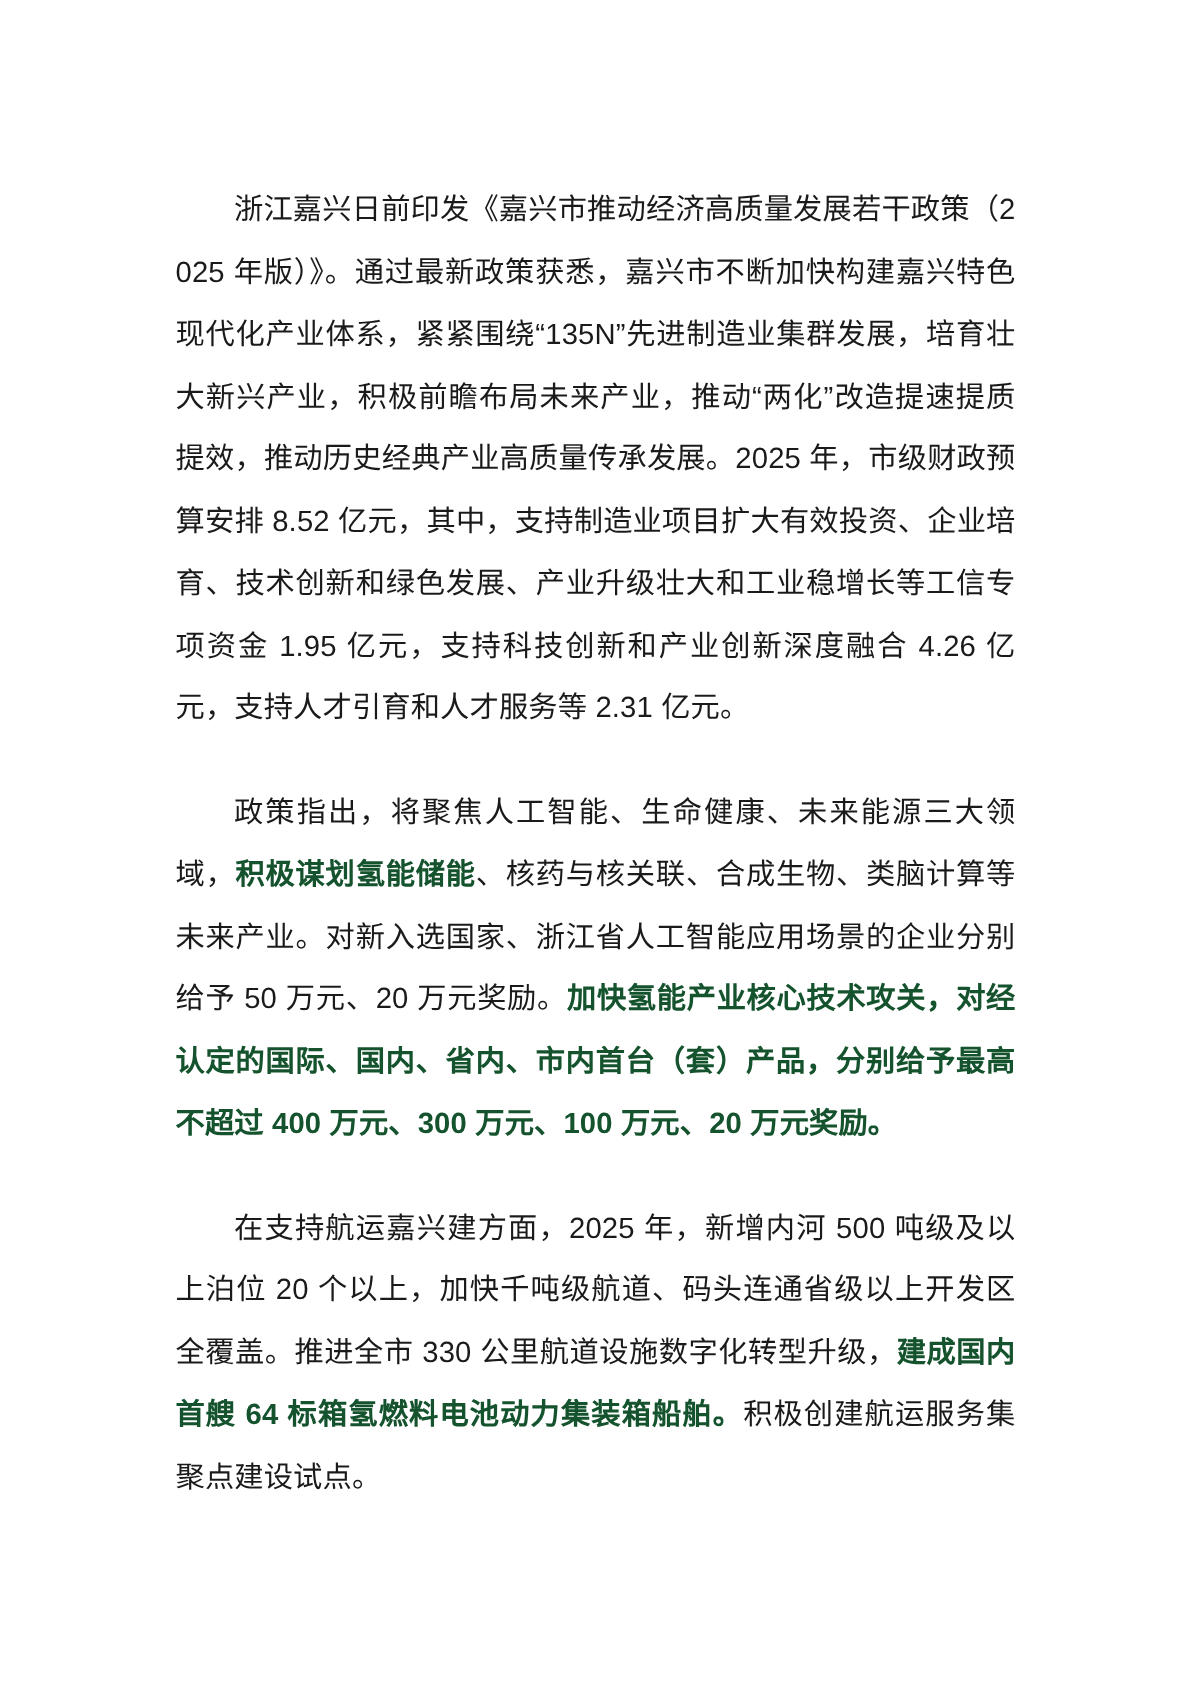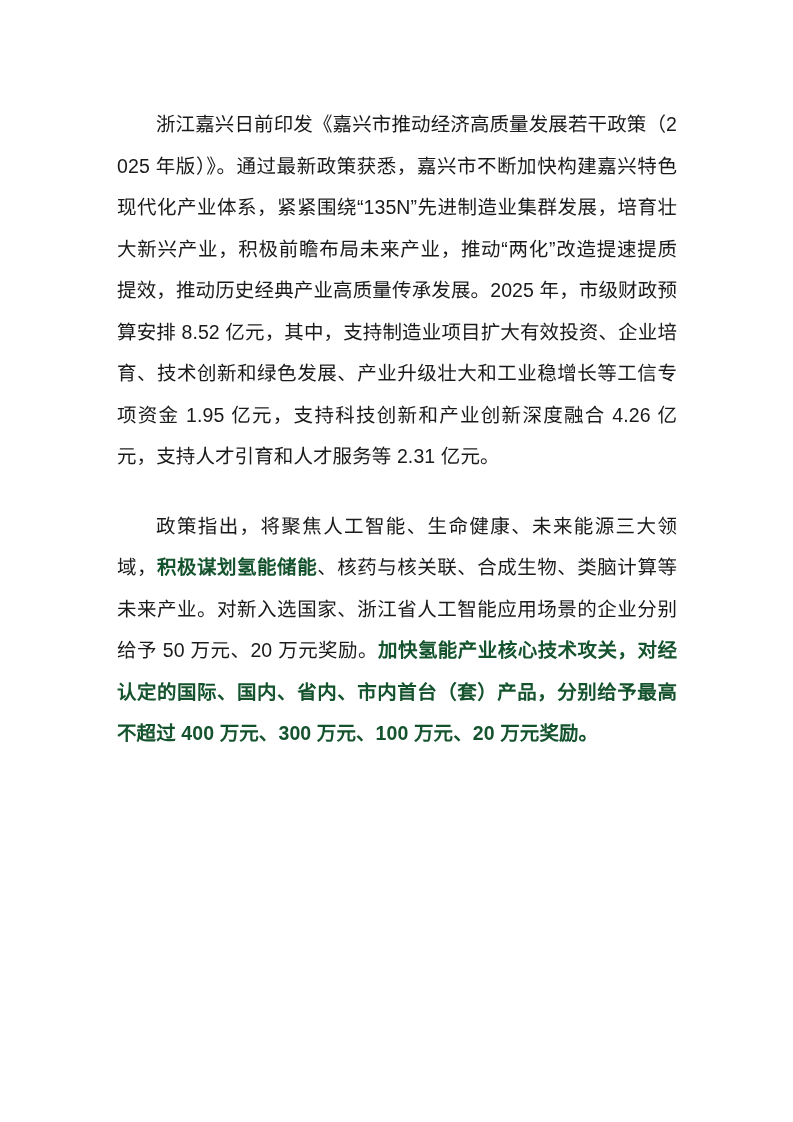--- a/index.html
+++ b/index.html
@@ -15,21 +15,21 @@
     height: 1122px;
     margin: 0 auto;
     background: #ffffff;
     box-sizing: border-box;
     overflow: hidden;
   }
 
   .doc-body {
     position: absolute;
     left: 117px;
-    top: 104px;
+    top: 120px;
     width: 560px;
   }
 
   .para {
     margin: 0 0 28px 0;
     font-family: "Liberation Sans", "DejaVu Sans", sans-serif;
     font-size: 19.5px;
     line-height: 41.5px;
     color: #1a1a1a;
     text-align: justify;
@@ -50,14 +50,15 @@
     color: #14532d;
   }
 </style>
 </head>
 <body>
 
 <div class="page">
   <div class="doc-body">
     <p class="para"><span>浙江嘉兴日前印发《嘉兴市推动经济高质量发展若干政策（2025 年版）》。通过最新政策获悉，嘉兴市不断加快构建嘉兴特色现代化产业体系，紧紧围绕“135N”先进制造业集群发展，培育壮大新兴产业，积极前瞻布局未来产业，推动“两化”改造提速提质提效，推动历史经典产业高质量传承发展。2025 年，市级财政预算安排 8.52 亿元，其中，支持制造业项目扩大有效投资、企业培育、技术创新和绿色发展、产业升级壮大和工业稳增长等工信专项资金 1.95 亿元，支持科技创新和产业创新深度融合 4.26 亿元，支持人才引育和人才服务等 2.31 亿元。</span></p>
     <p class="para"><span>政策指出，将聚焦人工智能、生命健康、未来能源三大领域，</span><span class="em-strong">积极谋划氢能储能</span><span>、核药与核关联、合成生物、类脑计算等未来产业。对新入选国家、浙江省人工智能应用场景的企业分别给予 50 万元、20 万元奖励。</span><span class="em-strong">加快氢能产业核心技术攻关，对经认定的国际、国内、省内、市内首台（套）产品，分别给予最高不超过 400 万元、300 万元、100 万元、20 万元奖励。</span></p>
+    <p class="para"><span>在支持航运嘉兴建方面，2025 年，新增内河 500 吨级及以上泊位 20 个以上，加快千吨级航道、码头连通省级以上开发区全覆盖。推进全市 330 公里航道设施数字化转型升级，</span><span class="em-strong">建成国内首艘 64 标箱氢燃料电池动力集装箱船舶。</span><span>积极创建航运服务集聚点建设试点。</span></p>
   </div>
 </div>
 
 </body></html>

